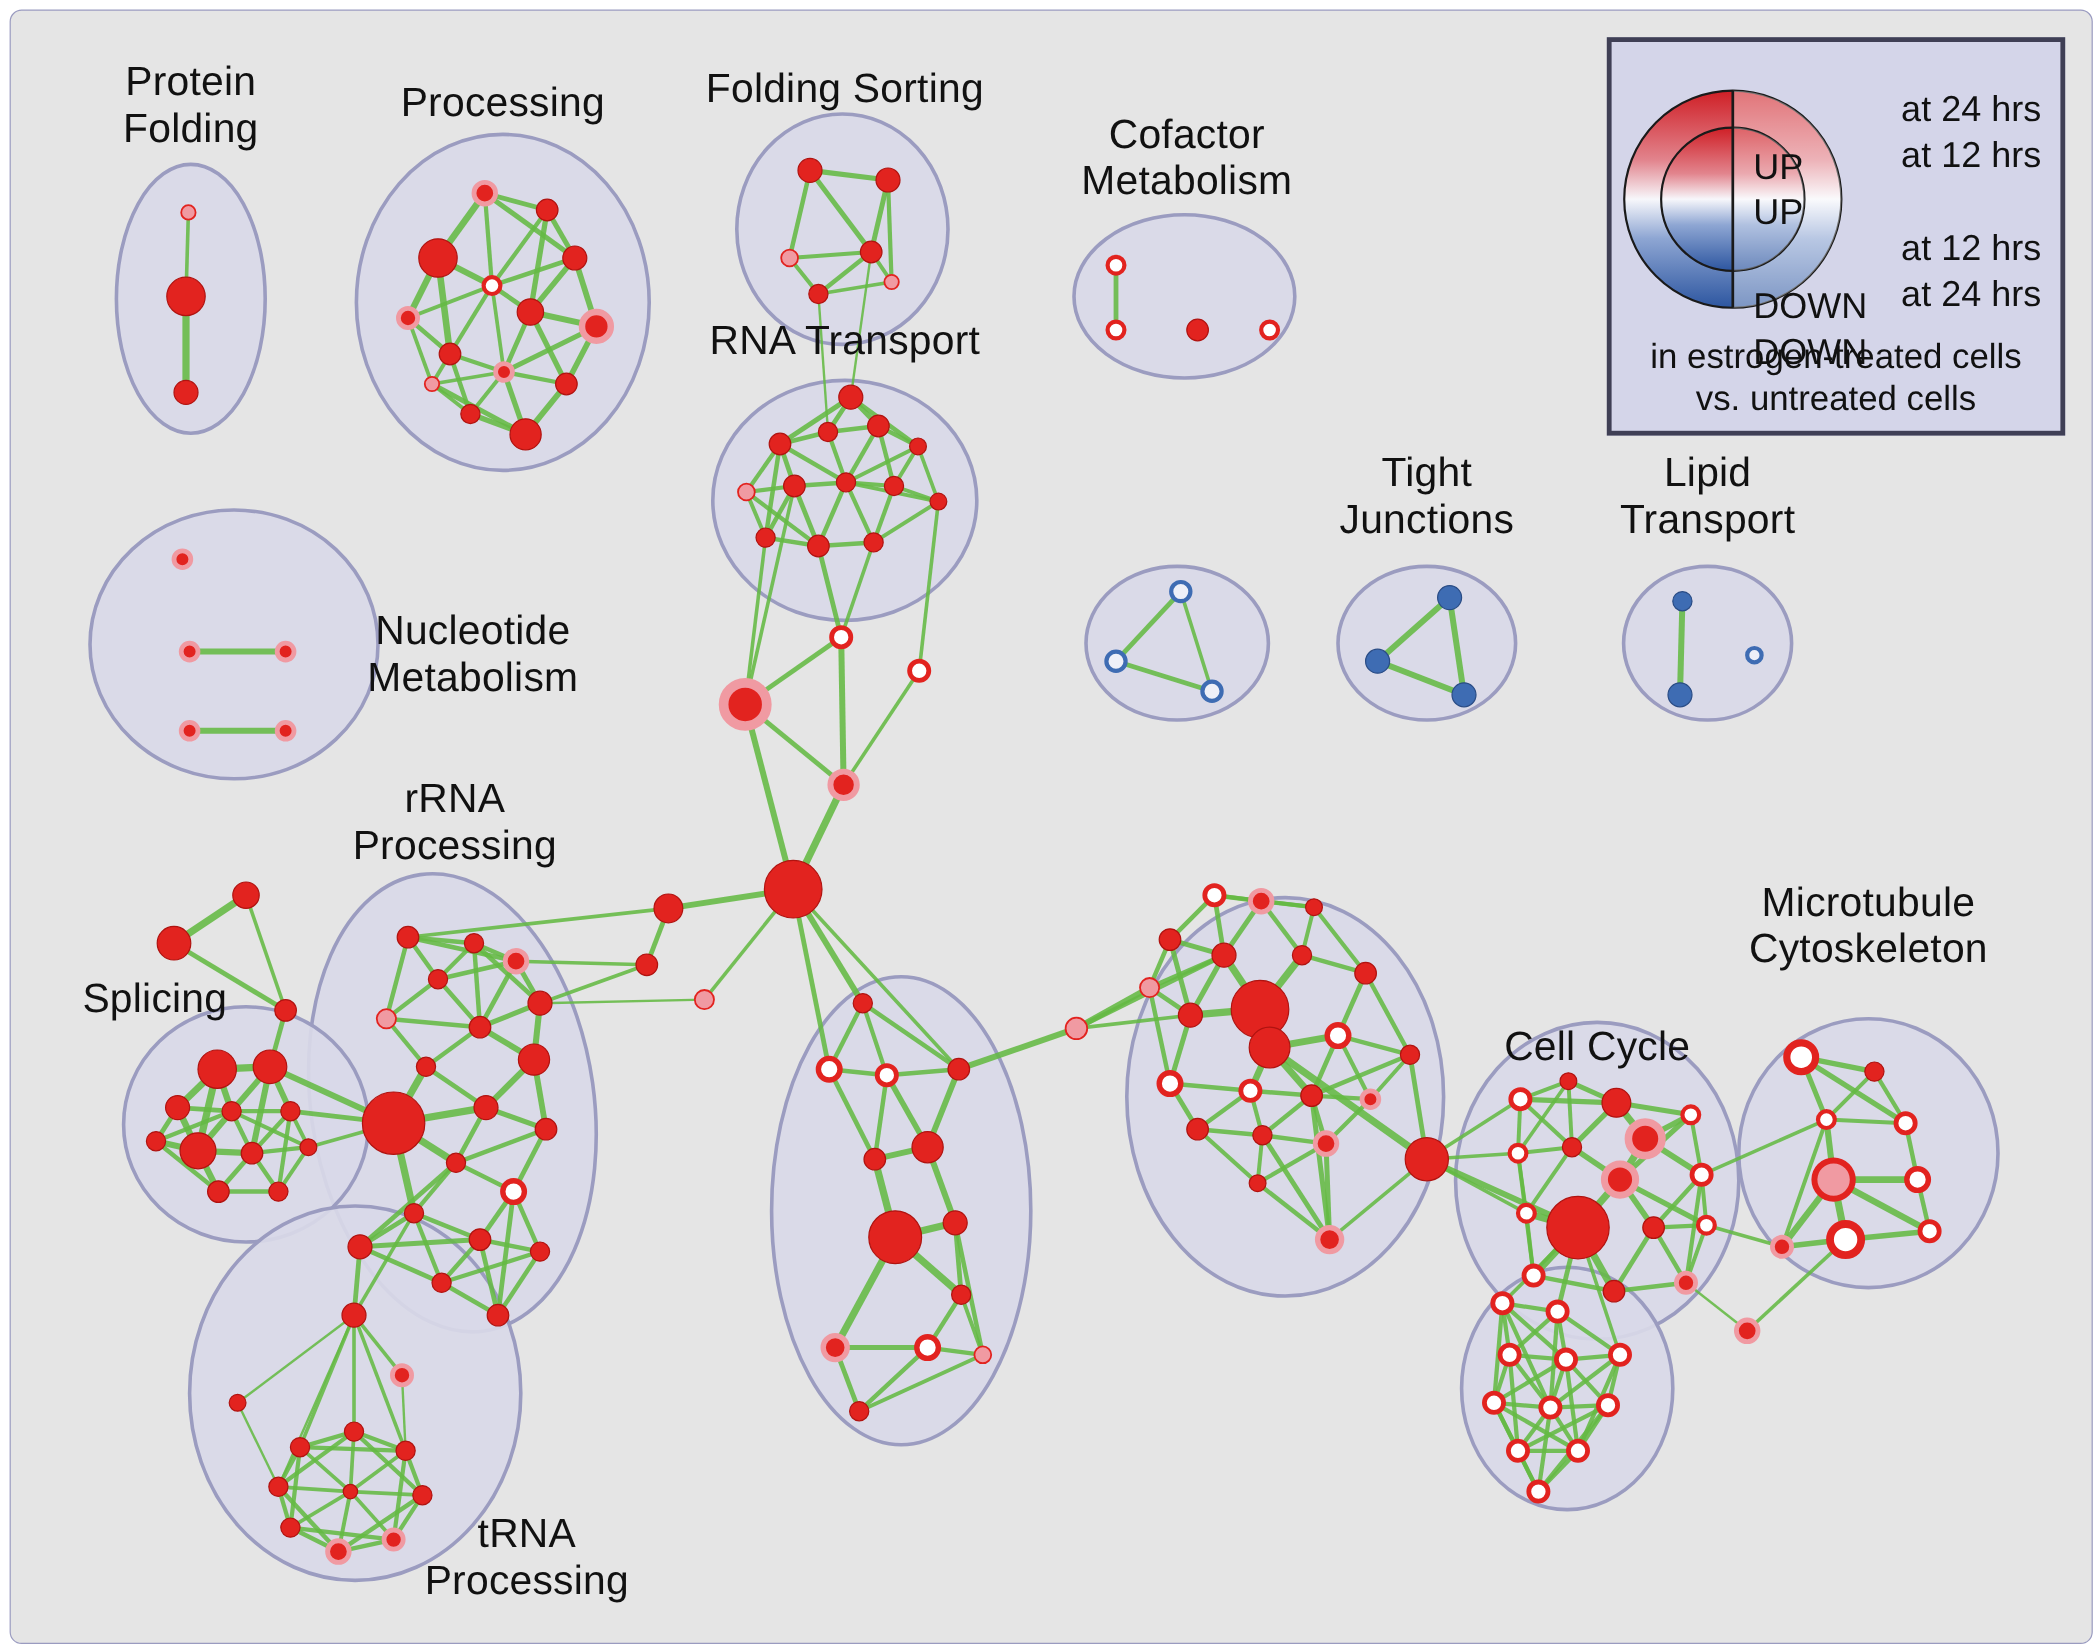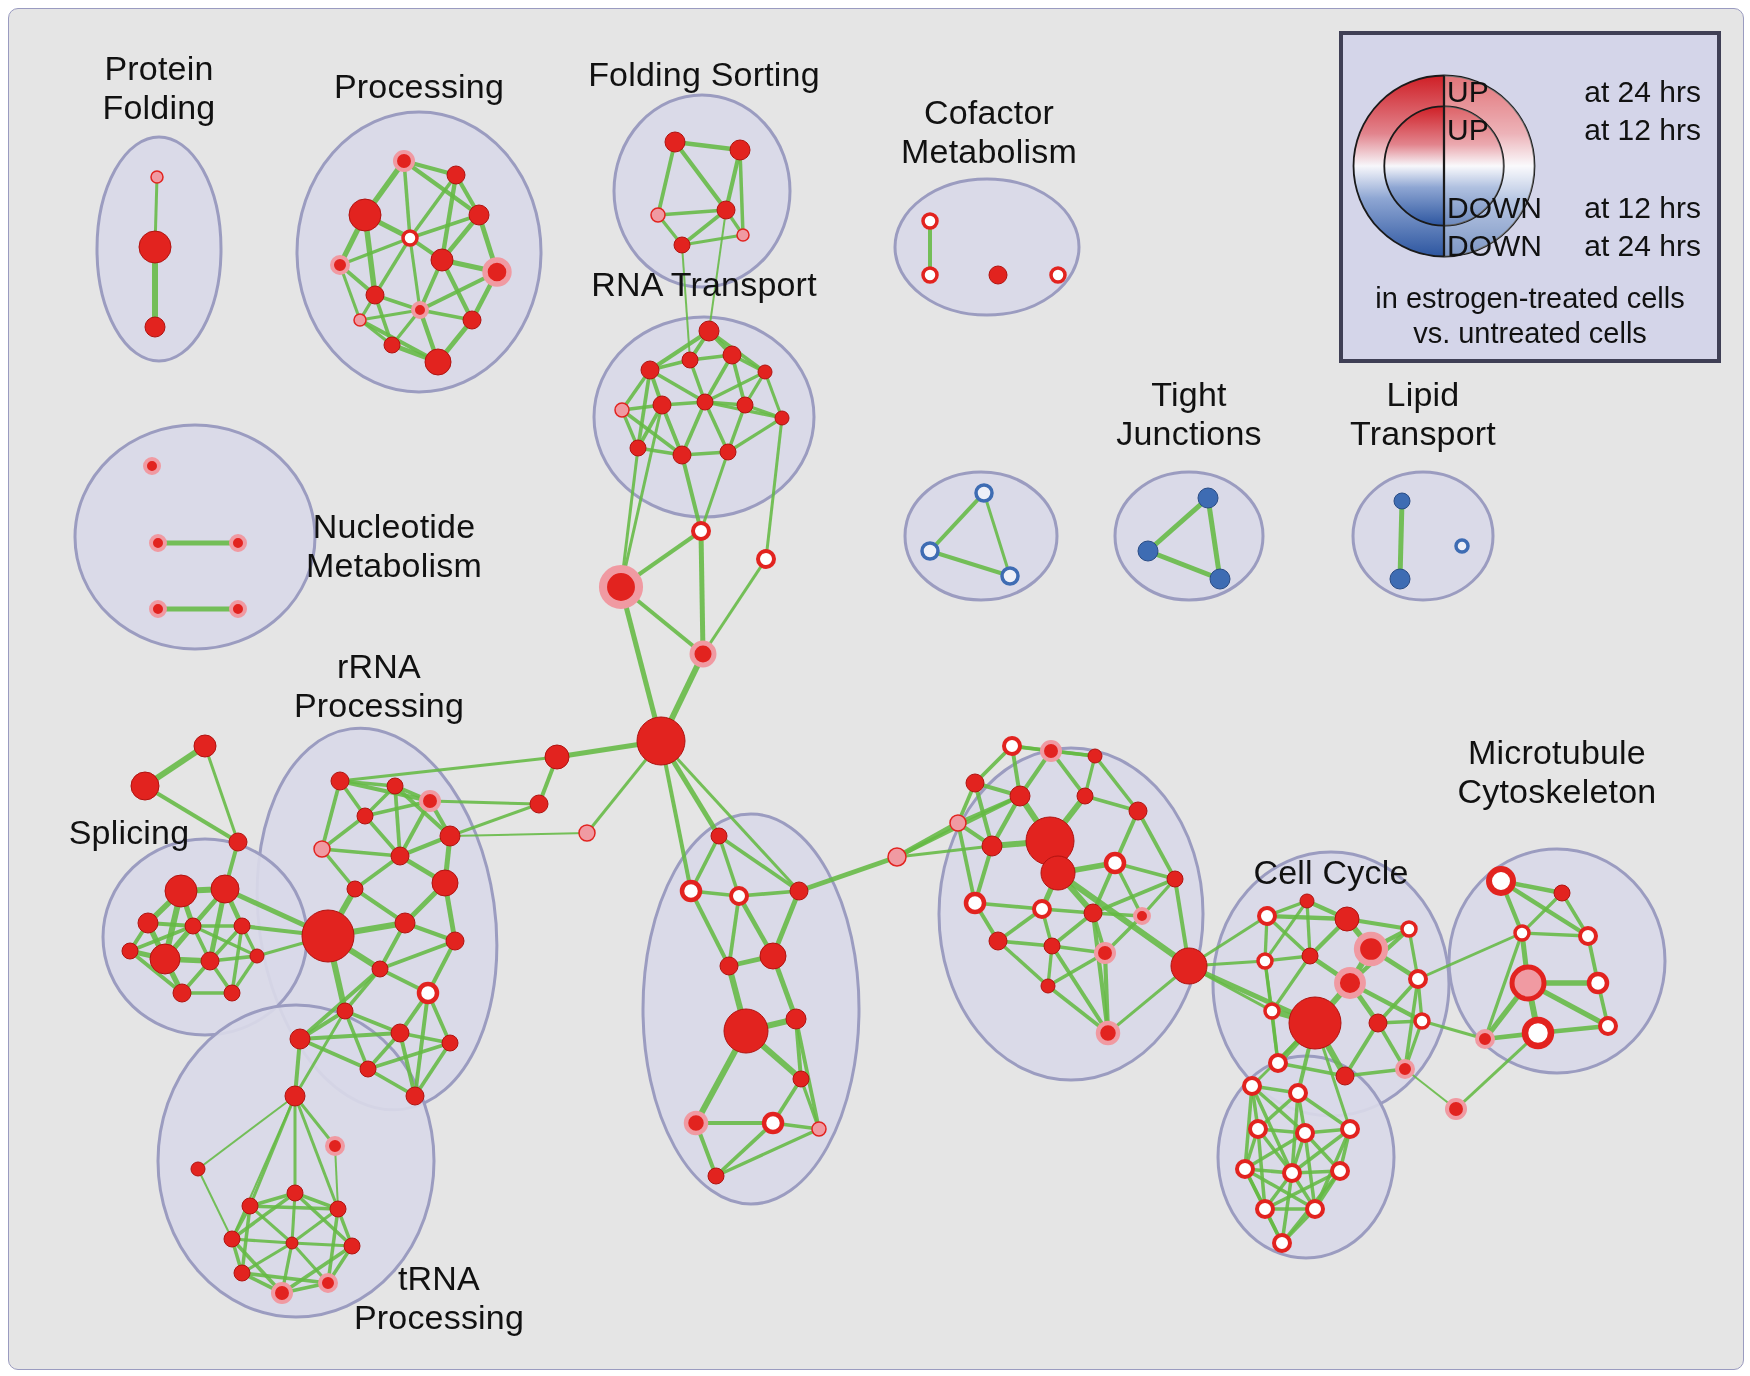--- a/index.html
+++ b/index.html
@@ -7,21 +7,21 @@
   #stage{position:absolute;left:8px;top:8px;width:1734px;height:1360px;background:#e5e5e5;
     border-radius:10px;border:1px solid #9a9bc0;}
   #net{position:absolute;left:0;top:0;}
   .cluster{fill:#d9d9e8;fill-opacity:0.92;stroke:#9b9cc0;stroke-width:3;}
   .lbl{position:absolute;color:#111;font-size:34px;line-height:1.16;text-align:center;
     white-space:pre-line;letter-spacing:0.2px;}
   .legend-box{position:absolute;left:1330px;top:22px;width:382px;height:332px;
     background:#d4d5e9;border:4px solid #3f3f55;box-sizing:border-box;}
   .legend-glyph{position:absolute;left:6px;top:36px;}
   .lrow{position:absolute;left:0;width:100%;height:36px;font-size:30px;color:#111;}
-  .lrow .dir{position:absolute;left:104px;}
+  .lrow .dir{position:absolute;left:118px;margin-top:48px;}
   .lrow .time{position:absolute;right:16px;}
   .lcap{position:absolute;left:0;top:246px;width:100%;text-align:center;font-size:29px;
     color:#111;line-height:1.22;white-space:pre-line;}
 </style>
 </head>
 <body>
 
 <div id="stage">
 
   <svg id="net" width="1734" height="1360" viewBox="0 0 1734 1360">

